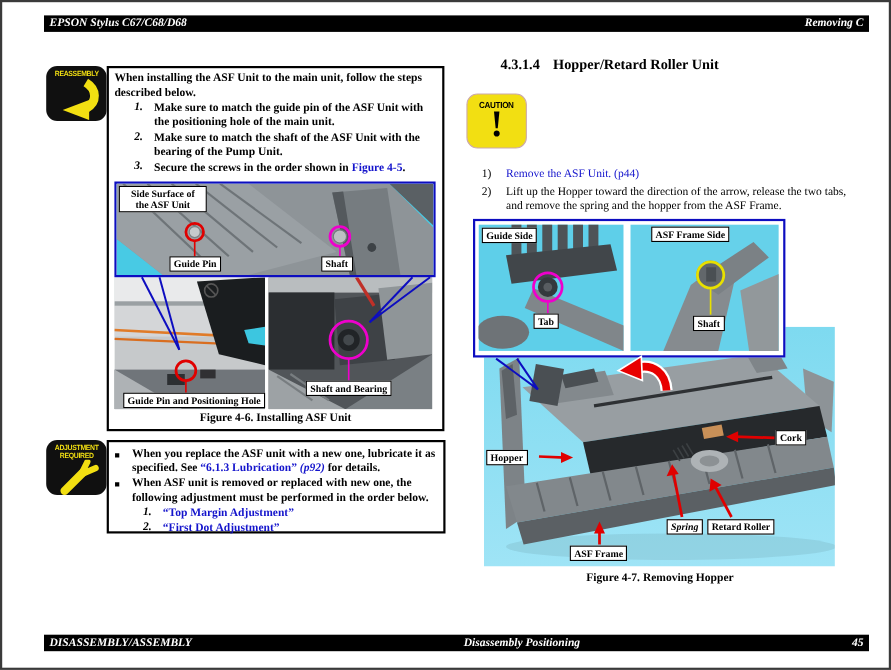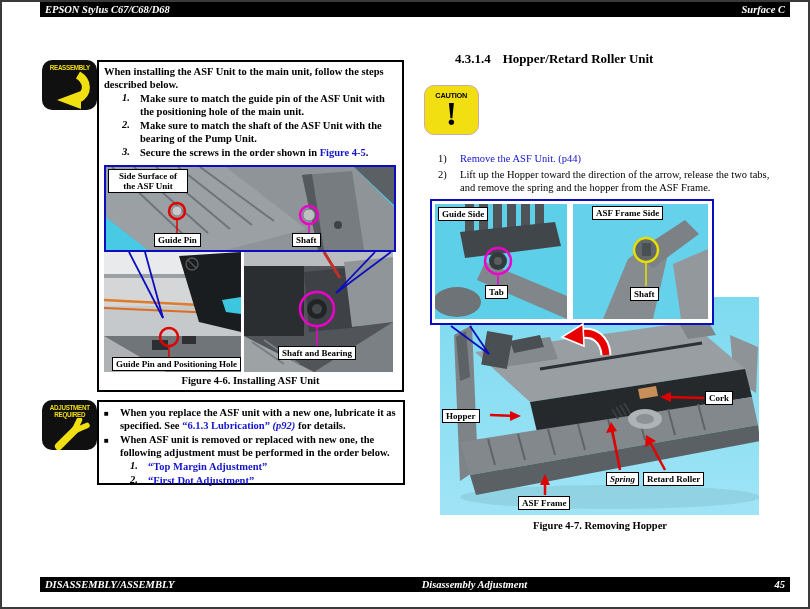--- a/index.html
+++ b/index.html
@@ -7,21 +7,21 @@
     position:relative;width:810px;height:609px;background:#ffffff;
     border:2px solid #3a3a3a;box-sizing:border-box;overflow:hidden;
     font-family:"Liberation Serif",serif;color:#000;
   }
   
   .bar{position:absolute;left:38px;width:750px;height:15px;background:#000;color:#fff;
        font:bold italic 10.5px "Liberation Serif",serif;display:flex;align-items:center;}
   .bar .l{padding-left:5px;flex:0 0 auto;}
   .bar .c{flex:1;text-align:center;}
   .bar .r{padding-right:5px;flex:0 0 auto;margin-left:auto;}
-  .bar.hdr{top:0;}
+  .bar.hdr{top:12px;}
   .bar.ftr{top:575px;}
   .bar.hdr .c{flex:1;}
   
   .sq{position:absolute;width:55px;height:50px;border-radius:10px;display:flex;flex-direction:column;
       align-items:center;box-sizing:border-box;}
   .sq.black{background:#101010;}
   .sq.yellow{background:#f2df12;border:1px solid #caa;}
   .sq .t{font:bold 6.8px "Liberation Sans",sans-serif;color:#f2df12;letter-spacing:-0.3px;
          margin-top:4px;line-height:7px;text-align:center;transform:scaleX(.92);}
   .sq.yellow .t{color:#000;font-size:8px;margin-top:6px;}
@@ -52,21 +52,21 @@
   .z1{z-index:1;} .z3{z-index:3;}
 </style>
 </head>
 <body>
 
 <div class="page">
 
   <div class="bar hdr">
     <span class="l">EPSON Stylus C67/C68/D68</span>
     <span class="c"></span>
-    <span class="r">Surface C</span>
+    <span class="r">Removing C</span>
   </div>
 
   <div class="sq black" style="left:40px;top:58px;">
     <div class="t">REASSEMBLY</div>
     <svg width="44" height="38" viewBox="0 0 44 38">
       <path d="M30 4 C 40 10 41 22 30 28" stroke="#f2df12" stroke-width="8" fill="none"></path>
       <polygon points="33,20 9,29 33,38" fill="#f2df12"></polygon>
     </svg>
   </div>
 
@@ -309,17 +309,17 @@
   <div class="label" style="left:628px;top:285px;">Shaft</div>
   <div class="label" style="left:440px;top:407px;">Hopper</div>
   <div class="label" style="left:703px;top:389px;">Cork</div>
   <div class="label" style="left:604px;top:470px;font-style:italic;">Spring</div>
   <div class="label" style="left:641px;top:470px;">Retard Roller</div>
   <div class="label" style="left:516px;top:494px;">ASF Frame</div>
   <div class="caption" style="left:438px;top:518px;width:320px;">Figure 4-7.  Removing Hopper</div>
 
   <div class="bar ftr">
     <span class="l">DISASSEMBLY/ASSEMBLY</span>
-    <span class="c">Disassembly Adjustment</span>
+    <span class="c">Disassembly Positioning</span>
     <span class="r">45</span>
   </div>
 
 </div>
 
 </body></html>

